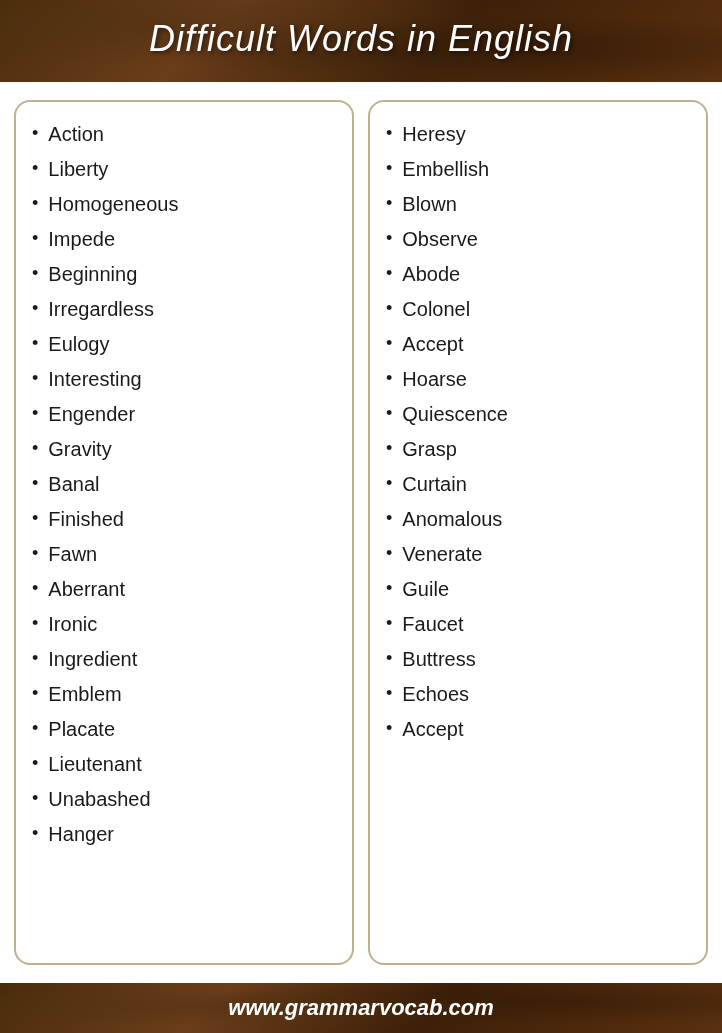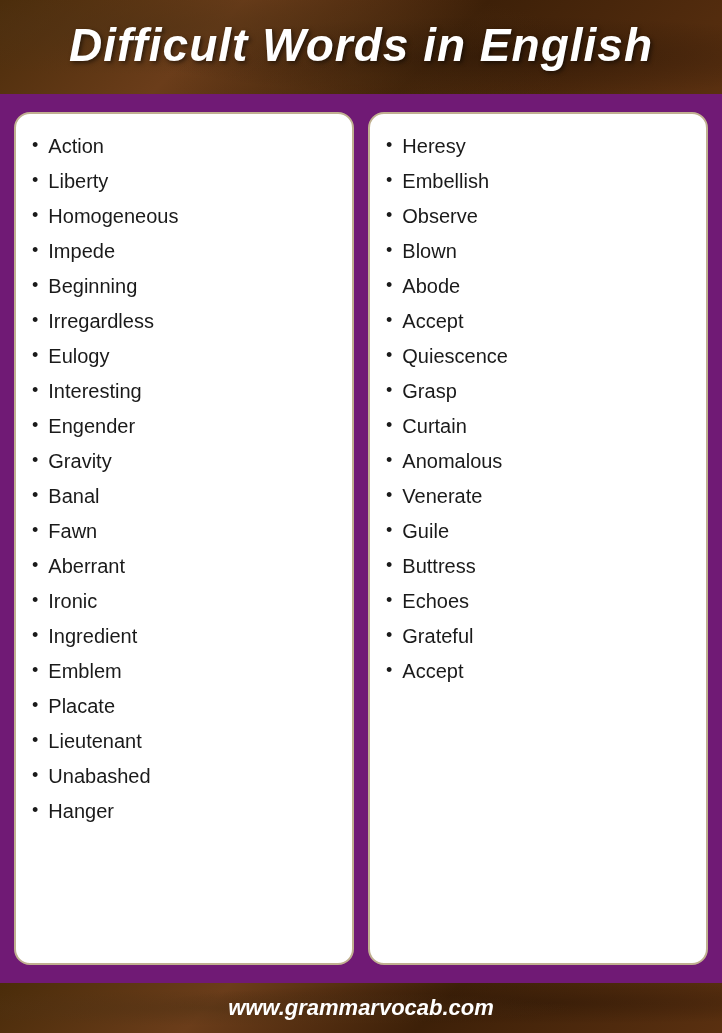--- a/index.html
+++ b/index.html
@@ -26,30 +26,30 @@
       inset: 0;
       background-image:
         radial-gradient(ellipse at 20% 30%, rgba(80,50,20,0.6) 0%, transparent 50%),
         radial-gradient(ellipse at 70% 60%, rgba(40,20,5,0.5) 0%, transparent 50%),
         radial-gradient(ellipse at 50% 80%, rgba(90,55,20,0.4) 0%, transparent 40%);
     }
 
     .header h1 {
       position: relative;
       color: #ffffff;
-      font-size: 46px;
-      font-weight: 700;
+      font-size: 36px;
+      font-weight: 400;
       font-style: italic;
       text-shadow: 2px 2px 4px rgba(0,0,0,0.5);
       letter-spacing: 1px;
     }
 
     .main-content {
       flex: 1;
-      background: #701a75;
+      background: #ffffff;
       padding: 18px 14px;
       display: flex;
       gap: 14px;
     }
 
     .word-list-box {
       flex: 1;
       background: #ffffff;
       border: 2px solid #c0b090;
       border-radius: 16px;
@@ -119,49 +119,52 @@
         <li>Liberty</li>
         <li>Homogeneous</li>
         <li>Impede</li>
         <li>Beginning</li>
         <li>Irregardless</li>
         <li>Eulogy</li>
         <li>Interesting</li>
         <li>Engender</li>
         <li>Gravity</li>
         <li>Banal</li>
+        <li>Finished</li>
         <li>Fawn</li>
         <li>Aberrant</li>
         <li>Ironic</li>
         <li>Ingredient</li>
         <li>Emblem</li>
         <li>Placate</li>
         <li>Lieutenant</li>
         <li>Unabashed</li>
         <li>Hanger</li>
       </ul>
   </div>
 
   <div class="word-list-box">
     <ul id="right-list">
         <li>Heresy</li>
         <li>Embellish</li>
+        <li>Blown</li>
         <li>Observe</li>
-        <li>Blown</li>
         <li>Abode</li>
+        <li>Colonel</li>
         <li>Accept</li>
+        <li>Hoarse</li>
         <li>Quiescence</li>
         <li>Grasp</li>
         <li>Curtain</li>
         <li>Anomalous</li>
         <li>Venerate</li>
         <li>Guile</li>
+        <li>Faucet</li>
         <li>Buttress</li>
         <li>Echoes</li>
-        <li>Grateful</li>
         <li>Accept</li>
       </ul>
   </div>
 
 </div>
 
 <div class="footer">
   <span>www.grammarvocab.com</span>
 </div>
 

